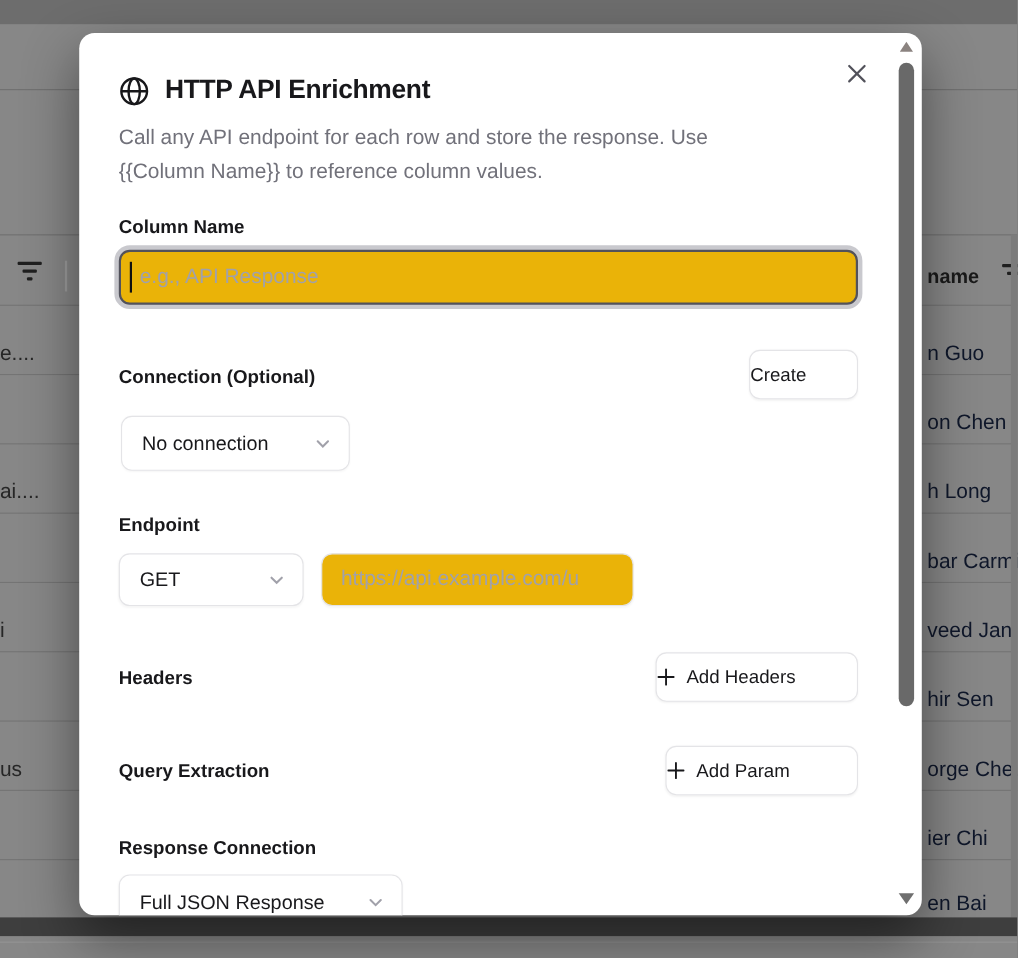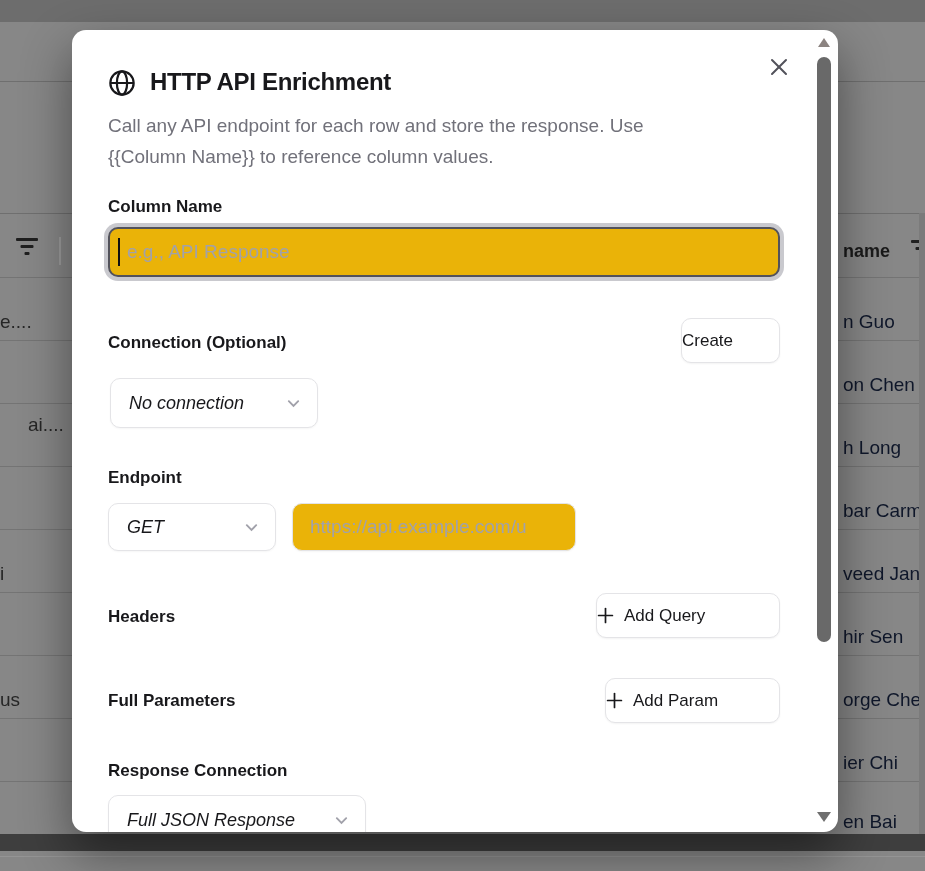--- a/index.html
+++ b/index.html
@@ -71,21 +71,20 @@
     display:flex; align-items:center; justify-content:flex-start; gap:10px;
     background:#fff; border:1px solid #e4e4e7; border-radius:10px;
     font-size:17px; font-weight:500; color:#18181b; cursor:pointer;
     box-shadow:0 1px 2px rgba(0,0,0,0.05); font-family:inherit;
   }
   .select {
     display:flex; align-items:center; justify-content:space-between;
     background:#fff; border:1px solid #e4e4e7; border-radius:10px;
     font-size:18px; color:#18181b; padding:0 16px 0 18px; cursor:pointer;
     box-shadow:0 1px 2px rgba(0,0,0,0.04);
-    font-style:italic;
   }
   .select .sel-text { white-space:nowrap; }
   
   .sb-track { left:744px; top:6px; width:16px; height:790px; }
   .sb-thumb { position:absolute; left:1px; top:21px; width:14px; height:585px; background:#696969; border-radius:7px; }
   .sb-up {
     position:absolute; left:2px; top:2px; width:0; height:0;
     border-left:6px solid transparent; border-right:6px solid transparent; border-bottom:9px solid #8b8380;
   }
   .sb-down {
@@ -134,21 +133,21 @@
         <div class="bg-name" style="top: 436px;">h Long</div>
         <div class="bg-name" style="top: 499px;">bar Carmi</div>
         <div class="bg-name" style="top: 562px;">veed Jan...</div>
         <div class="bg-name" style="top: 625px;">hir Sen</div>
         <div class="bg-name" style="top: 688px;">orge Che...</div>
         <div class="bg-name" style="top: 751px;">ier Chi</div>
         <div class="bg-name" style="top: 810px;">en Bai</div>
       </div>
     <div id="bg-fragments">
         <div class="bg-fragment" style="top: 310px;">e....</div>
-        <div class="bg-fragment" style="top: 413px; padding-left: 28px;">ai....</div>
+        <div class="bg-fragment" style="top: 436px;">ai....</div>
         <div class="bg-fragment" style="top: 562px;">i</div>
         <div class="bg-fragment" style="top: 688px;">us</div>
       </div>
 
     <div class="bg-rightstrip"></div>
     <div class="bg-bottomband"></div>
     <div class="bg-bottomline"></div>
   </div>
 
   <div id="modal">
@@ -193,24 +192,24 @@
       </svg>
     </div>
     <input id="url-input" class="m-abs text-input" type="text" placeholder="https://api.example.com/u" style="">
 
     <div class="m-abs field-label" style="left:36px; top:576px;">Headers</div>
     <button class="m-abs btn" style="left:524px; top:563px; width:184px; height:45px;">
       <svg width="17" height="17" viewBox="0 0 16 16" stroke="#18181b" stroke-width="1.6" stroke-linecap="round">
         <line x1="8" y1="1.5" x2="8" y2="14.5"></line>
           <line x1="1.5" y1="8" x2="14.5" y2="8"></line>
       </svg>
-      <span>Add Query</span>
-    </button>
-
-    <div class="m-abs field-label" style="left:36px; top:660px;">Full Parameters</div>
+      <span>Add Headers</span>
+    </button>
+
+    <div class="m-abs field-label" style="left:36px; top:660px;">Query Extraction</div>
     <button class="m-abs btn" style="left:533px; top:648px; width:175px; height:45px;">
       <svg width="17" height="17" viewBox="0 0 16 16" stroke="#18181b" stroke-width="1.6" stroke-linecap="round">
         <line x1="8" y1="1.5" x2="8" y2="14.5"></line>
           <line x1="1.5" y1="8" x2="14.5" y2="8"></line>
       </svg>
       <span>Add Param</span>
     </button>
 
     <div class="m-abs field-label" style="left:36px; top:730px;">Response Connection</div>
     <div class="m-abs select" style="left:36px; top:765px; width:258px; height:50px;">

